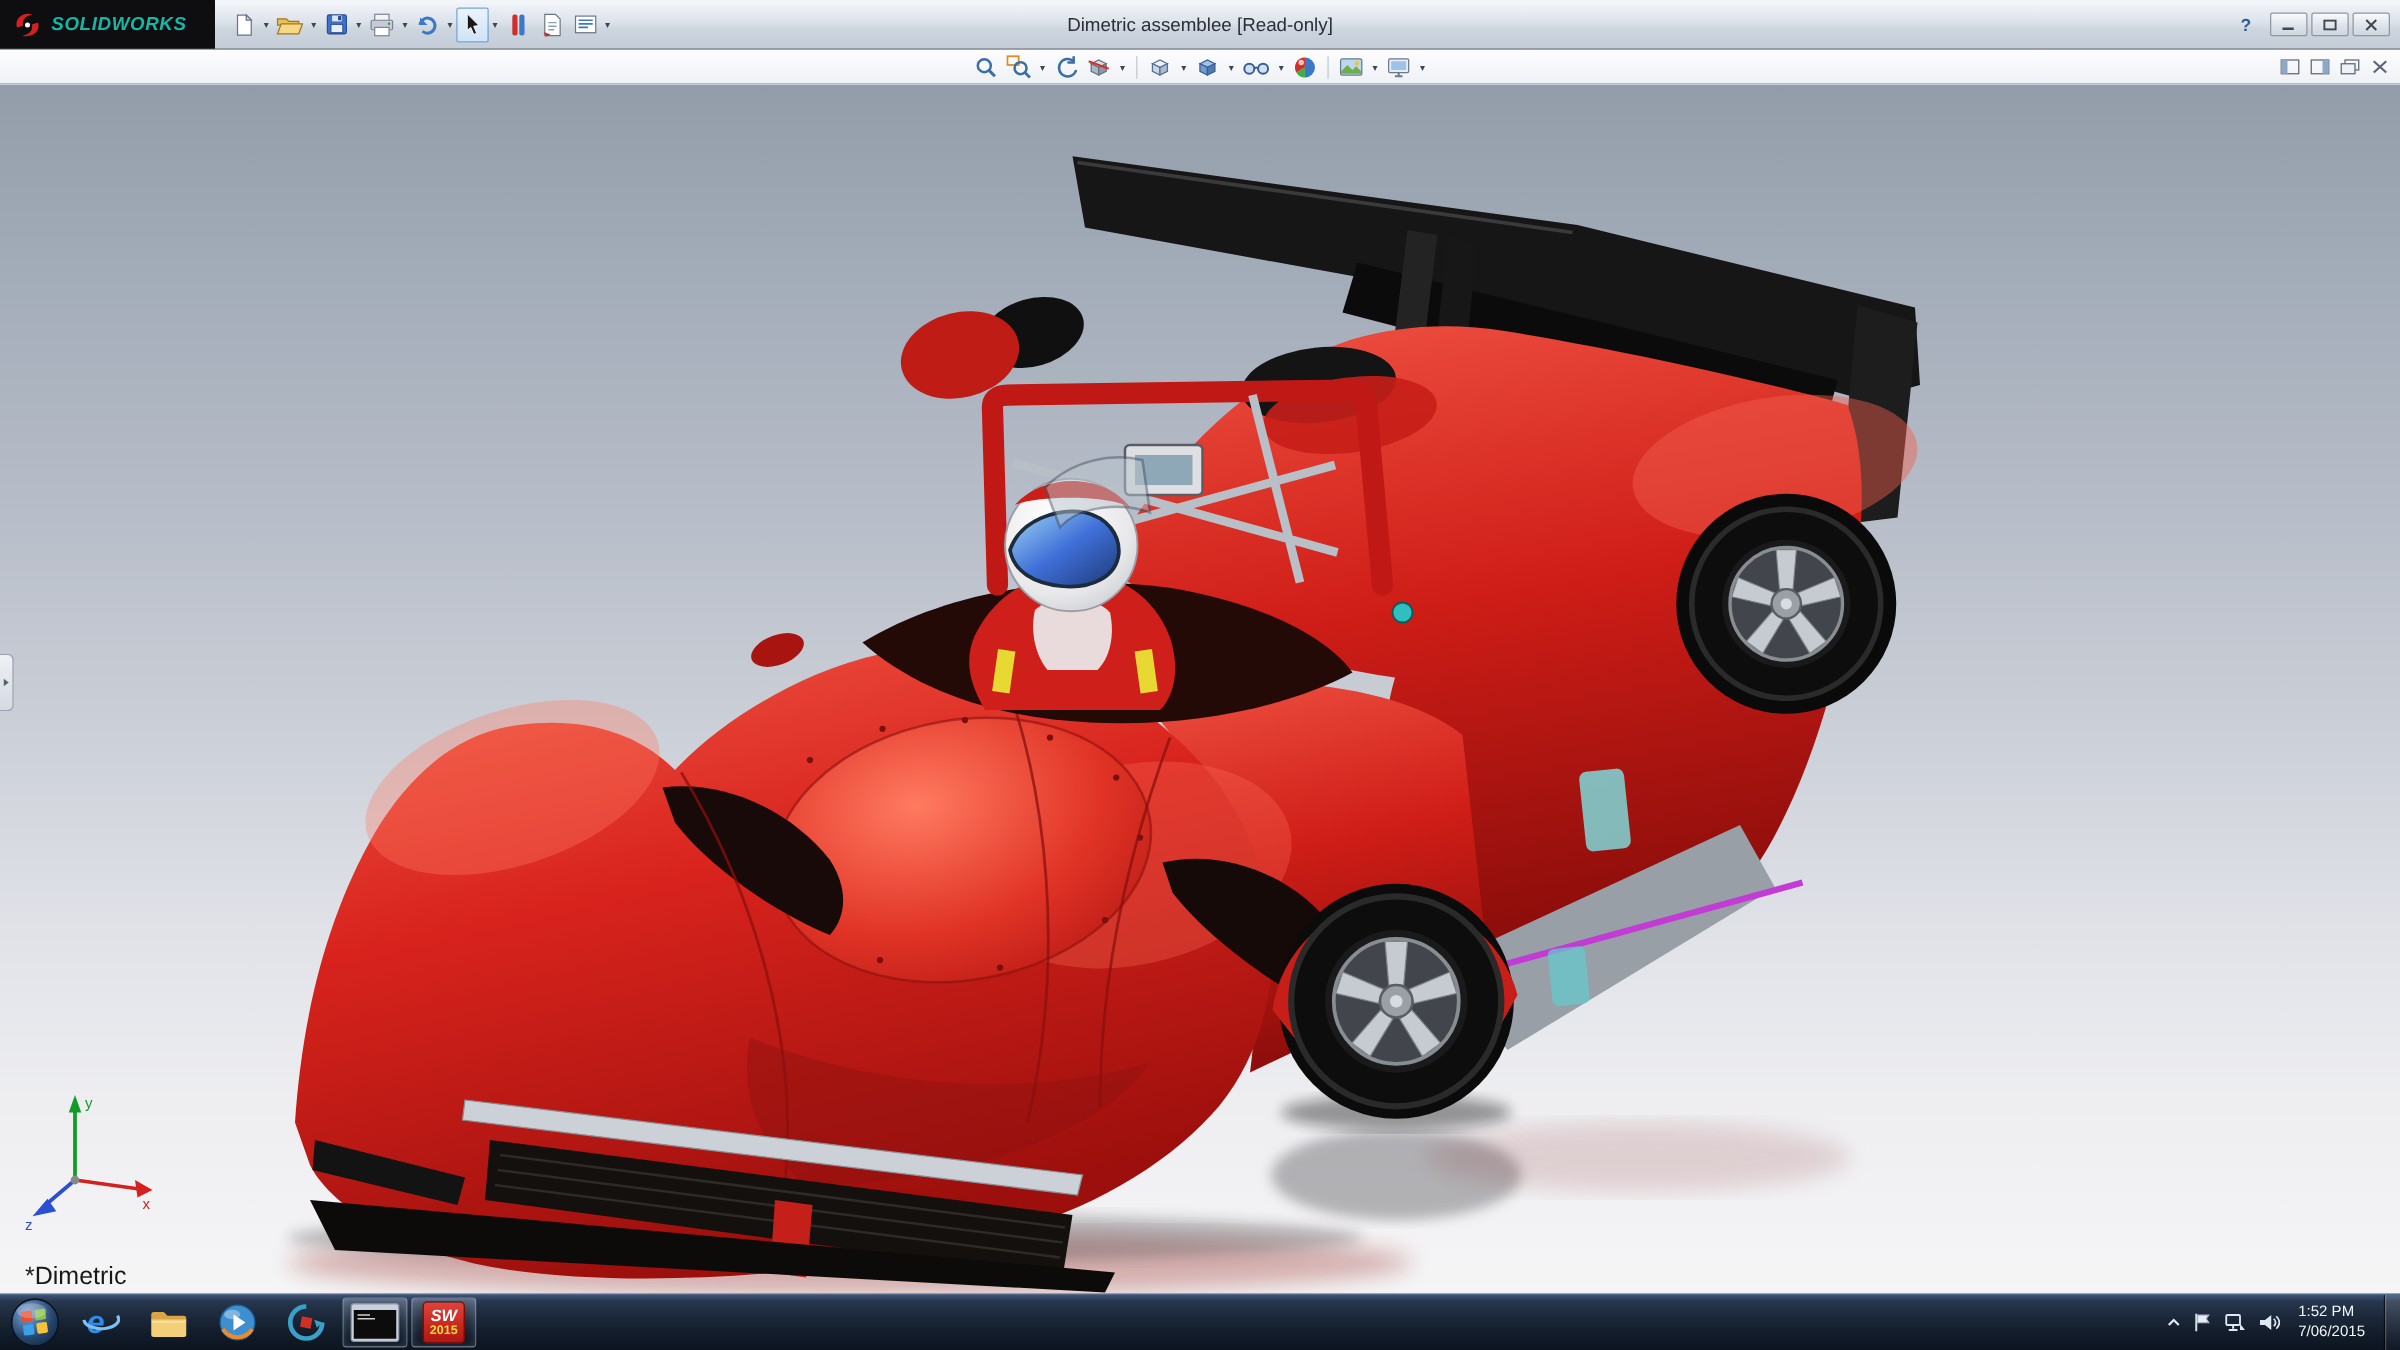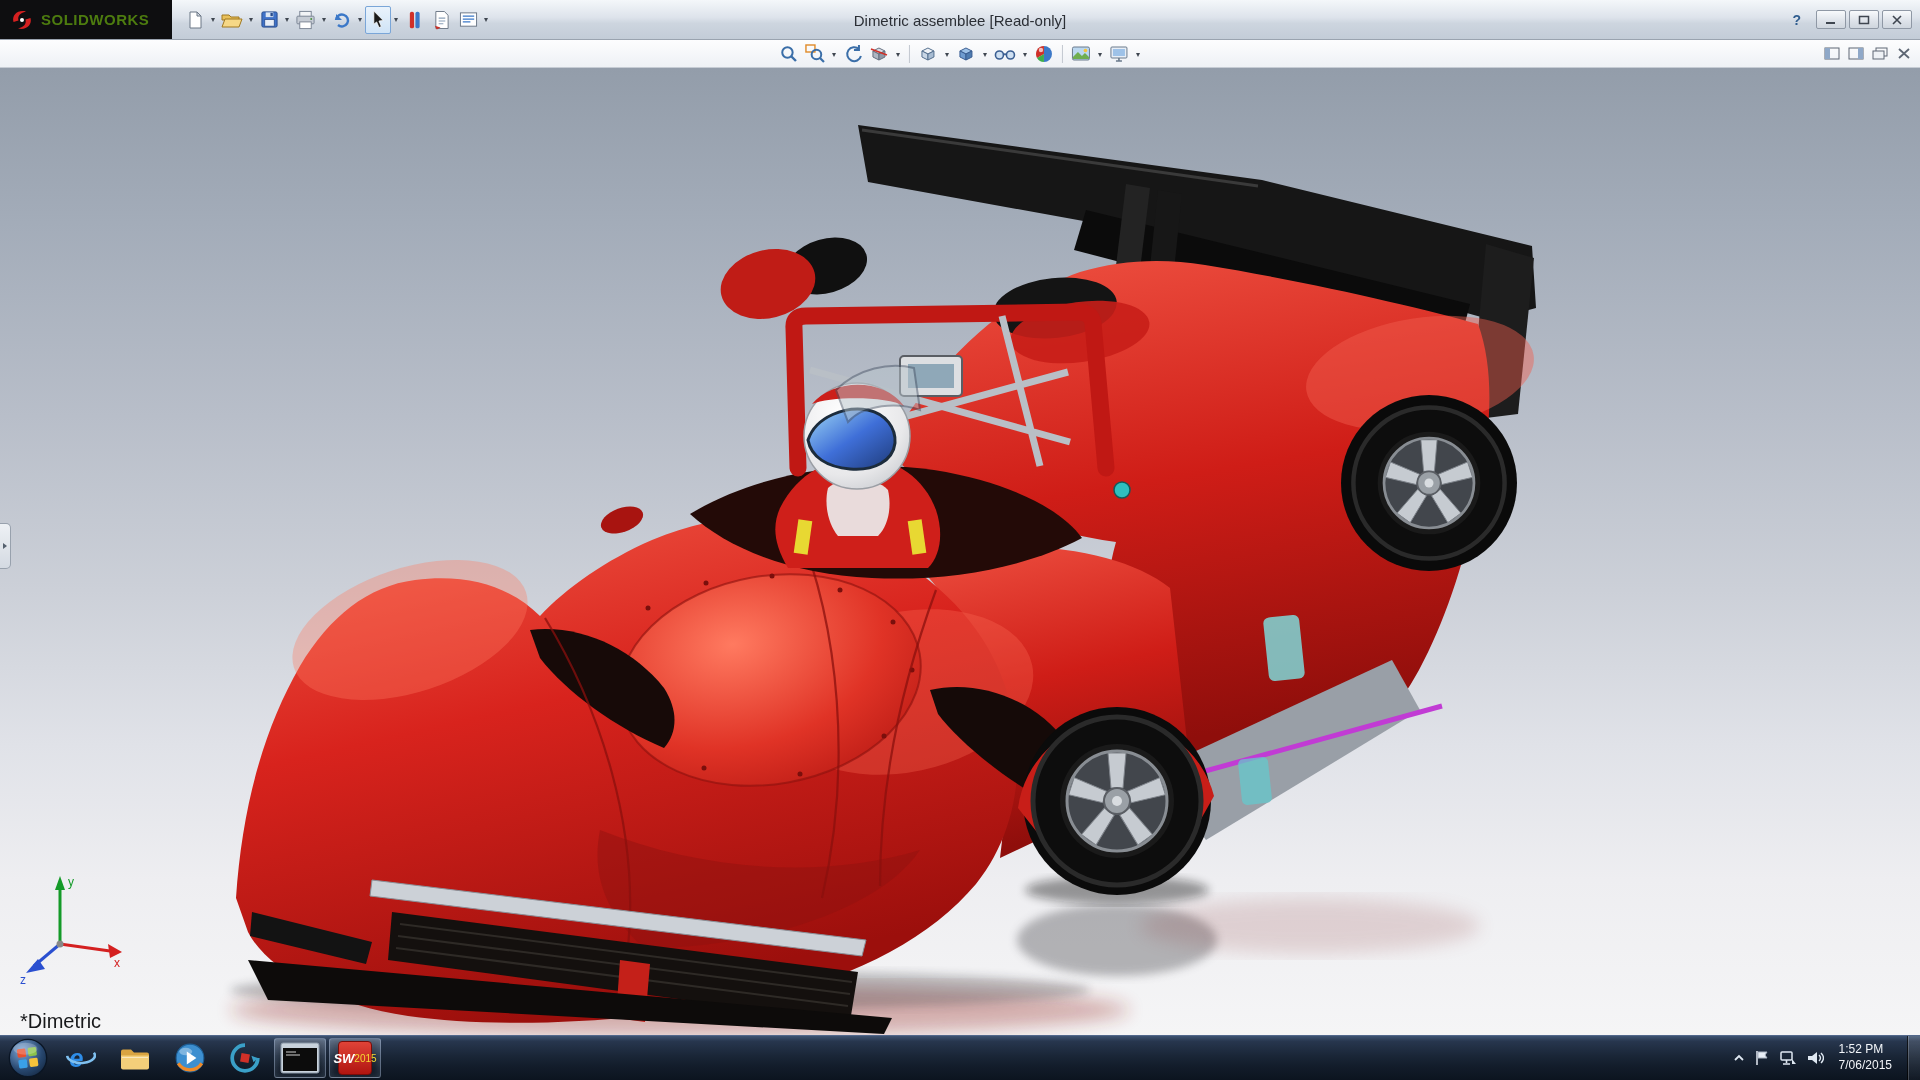--- a/index.html
+++ b/index.html
@@ -3,21 +3,21 @@
 <meta charset="utf-8">
 <style>
   *{margin:0;padding:0;box-sizing:border-box}
   body{width:1920px;height:1080px;font-family:"Liberation Sans",sans-serif;overflow:hidden;background:#000}
   .screen{width:1920px;height:1080px;display:flex;flex-direction:column}
 
   
   .titlebar{height:40px;flex:0 0 40px;background:linear-gradient(180deg,#f4f7fa,#dde3eb 45%,#cdd5df 60%,#c3ccd7);
     border-bottom:1px solid #9aa3af;display:flex;align-items:center;position:relative;z-index:3}
   .brand{height:100%;width:172px;background:#0e0e10;display:flex;align-items:center;gap:7px;padding:0 10px;flex:0 0 auto}
-  .brand-text{color:#4d7c0f;font-size:15px;font-weight:bold;letter-spacing:.5px}
+  .brand-text{color:#14b8a6;font-size:15px;font-weight:bold;font-style:italic;letter-spacing:.5px}
   .tb-tools{display:flex;align-items:center;margin-left:10px;gap:1px}
   .tbtn{height:28px;min-width:26px;display:flex;align-items:center;justify-content:center;border:1px solid transparent;background:none;padding:0 2px}
   .tbtn.pressed{border:1px solid #7aa6d8;background:linear-gradient(#eaf3fc,#cfe3f6);border-radius:2px}
   .dd{font-size:8px;color:#3f4650;margin:0 2px;align-self:center}
   .win-title{position:absolute;left:50%;top:50%;transform:translate(-50%,-50%);font-size:15px;color:#2b2f35;white-space:nowrap}
   .win-controls{margin-left:auto;display:flex;align-items:center;gap:3px;padding-right:8px}
   .help-btn{font-size:14px;color:#2f5d8f;background:none;border:none;margin-right:12px;font-weight:bold}
   .wc{width:30px;height:19px;border:1px solid #8f98a5;border-radius:2px;background:linear-gradient(#f8fafc,#dde2e9 60%,#cfd6de);
     display:flex;align-items:center;justify-content:center;padding:0}
 
@@ -42,23 +42,23 @@
   .taskbar{height:45px;flex:0 0 45px;border-top:1px solid #52688c;display:flex;align-items:center;padding-left:4px;z-index:3;
     background:linear-gradient(180deg,#3e5372 0%,#27364e 12%,#1a2637 45%,#121c2a 70%,#0c141f 100%)}
   .start-btn{width:48px;height:44px;background:none;border:none;display:flex;align-items:center;justify-content:center;padding:0}
   .task-items{display:flex;align-items:center;gap:3px;margin-left:2px}
   .task-btn{width:52px;height:40px;display:flex;align-items:center;justify-content:center;background:none;
     border:1px solid transparent;border-radius:3px;padding:0}
   .task-btn.running{border:1px solid rgba(180,200,230,.45);
     background:linear-gradient(rgba(255,255,255,.22),rgba(255,255,255,.06) 45%,rgba(0,0,0,.12));
     box-shadow:inset 0 0 8px rgba(160,190,230,.25)}
   .sw15-box{width:34px;height:34px;border-radius:4px;background:linear-gradient(#e04338,#b01510);border:1px solid #7a0c08;
-    display:flex;align-items:center;justify-content:center;line-height:1}
+    display:flex;flex-direction:column;align-items:center;justify-content:center;line-height:1}
   .sw15-letters{color:#fff;font-weight:bold;font-size:13px;font-style:italic}
-  .sw15-year{color:#f5d832;font-weight:normal;font-size:10px;margin-top:1px}
+  .sw15-year{color:#f5d832;font-weight:bold;font-size:10px;margin-top:1px}
   .tray{margin-left:auto;display:flex;align-items:center;gap:9px;height:100%}
   .tray-btn{background:none;border:none;padding:0;display:flex;align-items:center}
   .clock{color:#f2f5f9;font-size:12px;line-height:1.3;text-align:left;padding:0 6px;white-space:nowrap}
   .show-desktop{width:13px;height:45px;border:none;border-left:1px solid rgba(0,0,0,.75);
     box-shadow:inset 1px 0 0 rgba(255,255,255,.2);
     background:linear-gradient(180deg,rgba(255,255,255,.14),rgba(255,255,255,.02));padding:0}
 </style>
 </head>
 <body>
 

